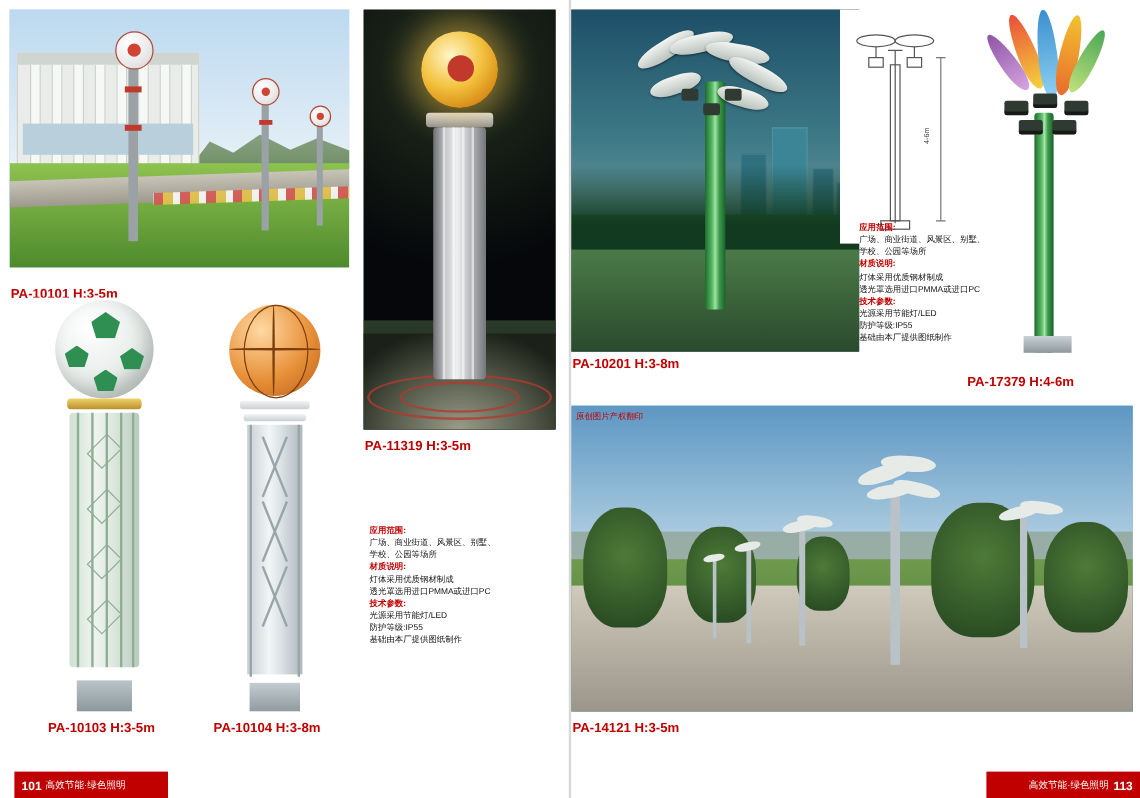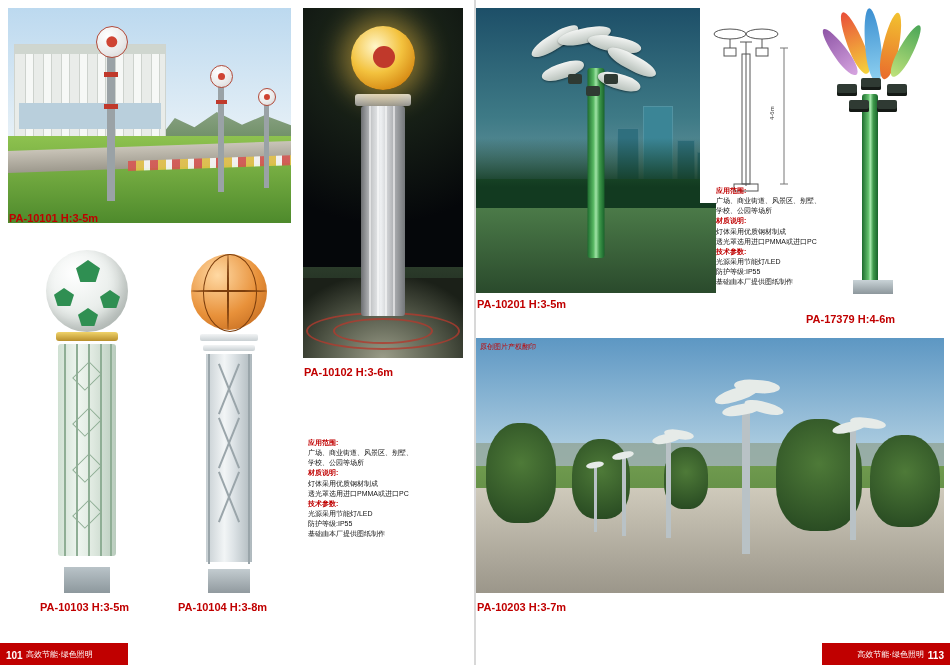--- a/index.html
+++ b/index.html
@@ -15,21 +15,21 @@
   
   .photo{position:absolute;overflow:hidden;}
   .cap{position:absolute;font-size:11px;font-weight:bold;color:#c00000;letter-spacing:0;white-space:nowrap;}
 
   
   .spec{position:absolute;font-size:7px;line-height:1.45;color:#222;width:130px;}
   .spec .hd{color:#c00000;font-weight:bold;}
   .spec .ln{color:#111;}
 
   
-  .footbar{position:absolute;left:0;right:0;bottom:0;height:22px;}
+  .footbar{position:absolute;left:12px;right:0;bottom:0;height:22px;}
   .foot-l{position:absolute;left:0;bottom:0;width:128px;height:22px;background:#c00000;}
   .foot-r{position:absolute;right:0;bottom:0;width:128px;height:22px;background:#c00000;}
   .foot-num{position:absolute;bottom:4px;font-size:10px;color:#ffffff;font-weight:bold;}
   .foot-txt{position:absolute;bottom:5px;font-size:8px;color:#ffffff;}
   .spine{position:absolute;left:474px;top:0;bottom:0;width:2px;background:#d8d8d8;}
 
   
   .sky-day{position:absolute;left:0;right:0;top:0;height:62%;
     background:linear-gradient(#bcd9ef,#e8f1f7);}
 
@@ -145,41 +145,41 @@
     <div class="pole" style="left:96px;top:64px;width:14px;height:5px;background:#c0392b;"></div>
     <div class="pole" style="left:96px;top:96px;width:14px;height:5px;background:#c0392b;"></div>
 
     <div class="pole" style="left:210px;top:72px;width:6px;height:112px;"></div>
     <div class="ball" style="left:202px;top:57px;width:21px;height:21px;"></div>
     <div class="pole" style="left:208px;top:92px;width:11px;height:4px;background:#c0392b;"></div>
 
     <div class="pole" style="left:256px;top:92px;width:5px;height:88px;"></div>
     <div class="ball" style="left:250px;top:80px;width:16px;height:16px;"></div>
   </div>
-  <div class="cap" style="left:9px;top:212px;">PA-10101 H:3-5m</div>
+  <div class="cap" style="left:9px;top:239px;">PA-10101 H:3-5m</div>
 
   <div class="photo" id="p2">
     <div class="nsky"></div>
     <div class="nground"></div>
     <div class="plaza"></div>
     <div class="ring" style="width:150px;height:34px;"></div>
     <div class="ring" style="width:96px;height:22px;bottom:14px;"></div>
 
     <div class="torch" style="top:18px;">
       <div class="tball"></div>
       <div class="tcap" style="margin-top:4px;"></div>
       <div class="tbody" style="height:210px;position:relative;">
         <div class="tstripe" style="left:8px;"></div>
         <div class="tstripe" style="left:16px;"></div>
         <div class="tstripe" style="left:24px;"></div>
         <div class="tstripe" style="left:32px;"></div>
       </div>
     </div>
   </div>
-  <div class="cap" style="left:304px;top:366px;">PA-10102 H:3-6m</div>
+  <div class="cap" style="left:304px;top:366px;">PA-11319 H:3-5m</div>
 
   <div class="photo" id="p3">
     <div class="n2"></div>
     <div class="city">
       <div class="twr" style="left:0;width:22px;height:60px;"></div>
       <div class="twr" style="left:26px;width:30px;height:82px;background:#3b8596;"></div>
       <div class="twr" style="left:60px;width:18px;height:48px;"></div>
       <div class="twr" style="left:80px;width:14px;height:36px;"></div>
     </div>
     <div class="ct"></div>
@@ -191,21 +191,21 @@
     <div class="leaf" style="left:56px;top:40px;transform:rotate(-32deg);"></div>
     <div class="leaf" style="left:82px;top:26px;transform:rotate(-12deg);"></div>
     <div class="leaf" style="left:112px;top:24px;transform:rotate(10deg);"></div>
     <div class="leaf" style="left:132px;top:34px;transform:rotate(28deg);"></div>
     <div class="leaf" style="left:66px;top:62px;transform:rotate(-18deg);width:44px;"></div>
     <div class="leaf" style="left:122px;top:60px;transform:rotate(16deg);width:44px;"></div>
     <div class="head" style="left:92px;top:66px;"></div>
     <div class="head" style="left:128px;top:66px;"></div>
     <div class="head" style="left:110px;top:78px;"></div>
   </div>
-  <div class="cap" style="left:477px;top:298px;">PA-10201 H:3-5m</div>
+  <div class="cap" style="left:477px;top:298px;">PA-10201 H:3-8m</div>
 
   <div class="photo" id="p4">
     <svg width="95" height="195" viewBox="0 0 95 195">
       <g stroke="#555" fill="none" stroke-width="1">
         <ellipse cx="30" cy="26" rx="16" ry="5"></ellipse>
         <ellipse cx="62" cy="26" rx="16" ry="5"></ellipse>
         <path d="M30 31 L30 40 M62 31 L62 40"></path>
         <rect x="24" y="40" width="12" height="8"></rect>
         <rect x="56" y="40" width="12" height="8"></rect>
         <path d="M46 34 L46 178"></path>
@@ -333,21 +333,21 @@
 
     <div class="lp" style="left:118px;top:128px;width:3px;height:66px;"></div>
     <div class="lf" style="left:110px;top:124px;width:18px;height:6px;transform:rotate(-10deg);"></div>
 
     <div class="lp" style="left:374px;top:92px;width:6px;height:110px;"></div>
     <div class="lf" style="left:356px;top:84px;width:36px;height:10px;transform:rotate(-14deg);"></div>
     <div class="lf" style="left:374px;top:80px;width:36px;height:10px;transform:rotate(8deg);"></div>
 
     <div class="label" style="left:4px;top:4px;background:rgba(255,255,255,.0);">原创图片产权翻印</div>
   </div>
-  <div class="cap" style="left:477px;top:601px;">PA-10203 H:3-7m</div>
+  <div class="cap" style="left:477px;top:601px;">PA-14121 H:3-5m</div>
 
   <div class="spine"></div>
 
   <div class="footbar">
     <div class="foot-l"></div>
     <div class="foot-r"></div>
     <div class="foot-num" style="left:6px;">101</div>
     <div class="foot-txt" style="left:26px;">高效节能·绿色照明</div>
     <div class="foot-txt" style="right:26px;">高效节能·绿色照明</div>
     <div class="foot-num" style="right:6px;">113</div>

